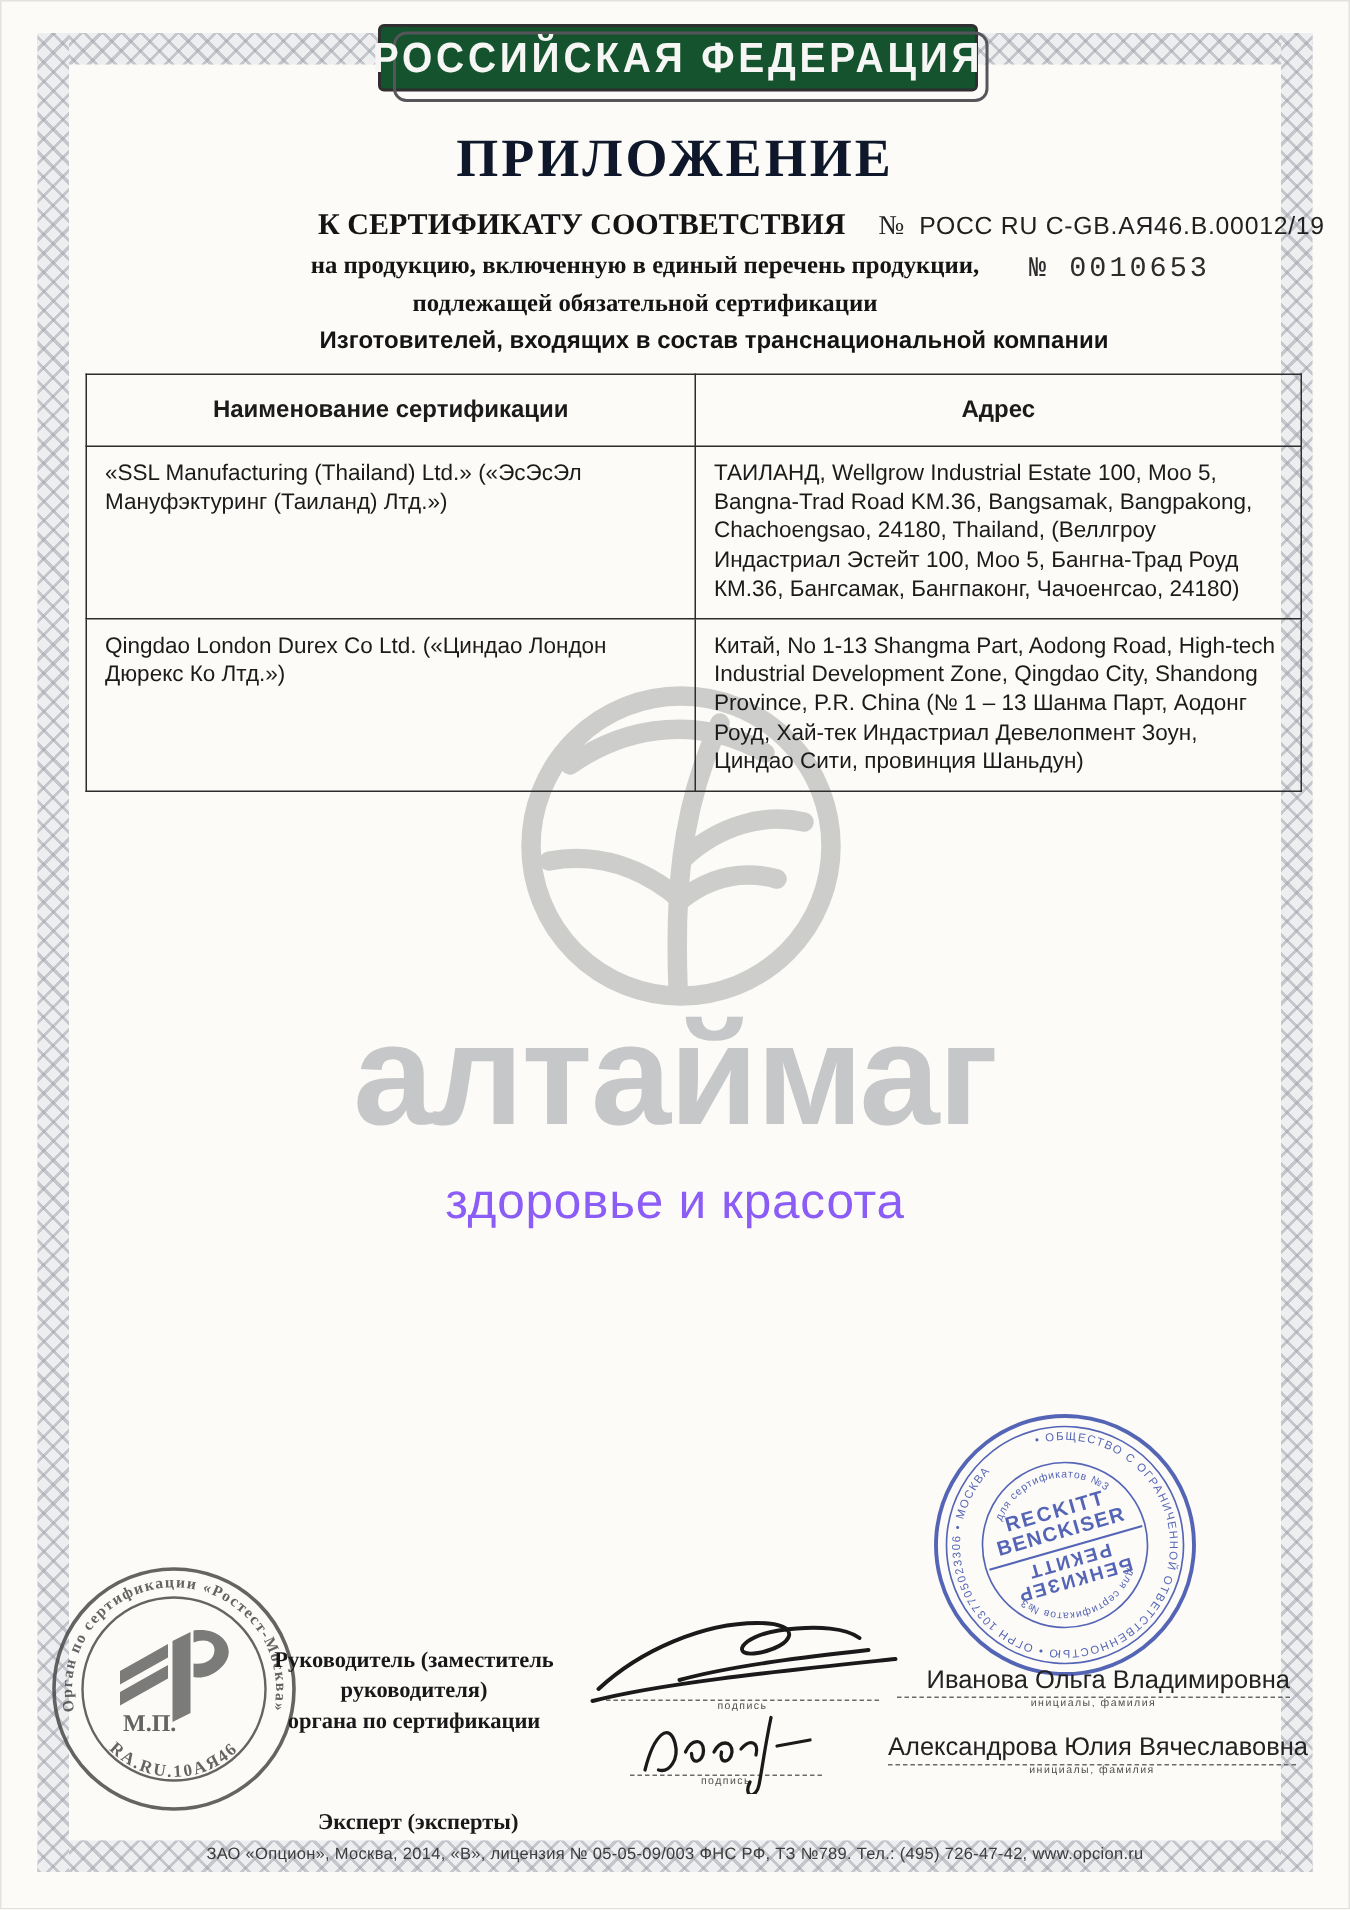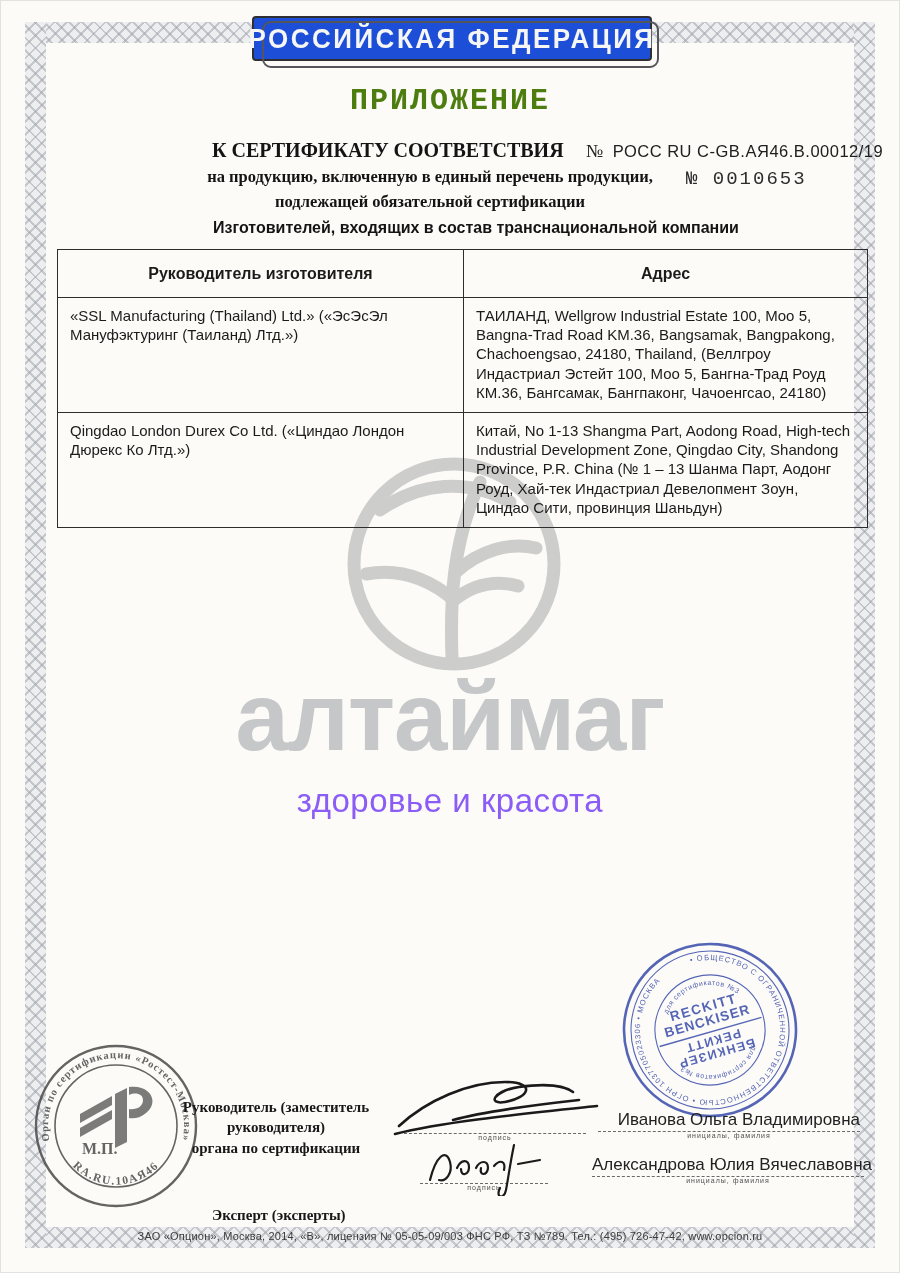--- a/index.html
+++ b/index.html
@@ -18,36 +18,36 @@
       repeating-linear-gradient(-45deg, rgba(158,160,170,.5) 0 2px, transparent 2px 9px);
   }
   .band.top{left:25px;top:22px;width:850px;height:21px;}
   .band.bottom{left:25px;top:1227px;width:850px;height:21px;}
   .band.left{left:25px;top:22px;width:21px;height:1226px;}
   .band.right{left:854px;top:22px;width:21px;height:1226px;}
 
   
   .banner{
     position:absolute;z-index:4;left:252px;top:16px;width:396px;height:41px;
-    background:#1d4ed8;border:2px solid #2f2f31;border-radius:4px;
+    background:#14532d;border:2px solid #2f2f31;border-radius:4px;
     display:flex;align-items:center;justify-content:center;
   }
   .banner:after{
     content:"";position:absolute;top:3px;left:8px;right:-9px;bottom:-9px;
     border:2px solid #55555a;border-radius:9px;z-index:-1;
   }
   .banner span{
     color:#f6f6f4;font-weight:bold;font-size:26px;letter-spacing:2.5px;
     transform:scaleY(1.08);white-space:nowrap;
   }
 
   .title{
     position:absolute;z-index:3;left:0;top:84px;width:100%;text-align:center;
-    font-family:Liberation Mono, monospace;font-weight:bold;font-size:30px;
-    letter-spacing:2px;color:#4d7c0f;
+    font-family:Liberation Serif, serif;font-weight:bold;font-size:36px;
+    letter-spacing:2px;color:#0f172a;
   }
   .cert-row{
     position:absolute;z-index:3;left:212px;top:139px;white-space:nowrap;
   }
   .cert-row .lbl{font-family:"Liberation Serif",serif;font-weight:bold;font-size:20px;color:#141414;}
   .cert-row .nosign{font-family:"Liberation Serif",serif;font-size:18px;margin:0 10px 0 22px;color:#222;}
   .cert-row .num{font-size:16.5px;letter-spacing:.5px;color:#202020;}
   .product-lines{
     position:absolute;z-index:3;left:170px;top:165px;width:520px;text-align:center;
     font-family:"Liberation Serif",serif;font-weight:bold;font-size:16.5px;
@@ -150,21 +150,21 @@
     <div>подлежащей обязательной сертификации</div>
   </div>
 
   <div class="blank-number">№ 0010653</div>
 
   <div class="subtitle">Изготовителей, входящих в состав транснациональной компании</div>
 
   <table class="manufacturers">
     <tbody>
         <tr>
-      <th>Руководитель изготовителя</th>
+      <th>Наименование сертификации</th>
       <th>Адрес</th>
     </tr>
     <tr class="row-1">
       <td class="col-name">«SSL Manufacturing (Thailand) Ltd.» («ЭсЭсЭл Мануфэктуринг (Таиланд) Лтд.»)</td>
       <td>ТАИЛАНД, Wellgrow Industrial Estate 100, Moo 5, Bangna-Trad Road KM.36, Bangsamak, Bangpakong, Chachoengsao, 24180, Thailand, (Веллгроу Индастриал Эстейт 100, Моо 5, Бангна-Трад Роуд КМ.36, Бангсамак, Бангпаконг, Чачоенгсао, 24180)</td>
     </tr>
     <tr class="row-2">
       <td class="col-name">Qingdao London Durex Co Ltd. («Циндао Лондон Дюрекс Ко Лтд.»)</td>
       <td>Китай, No 1-13 Shangma Part, Aodong Road, High-tech Industrial Development Zone, Qingdao City, Shandong Province, P.R. China (№ 1 – 13 Шанма Парт, Аодонг Роуд, Хай-тек Индастриал Девелопмент Зоун, Циндао Сити, провинция Шаньдун)</td>
     </tr>

